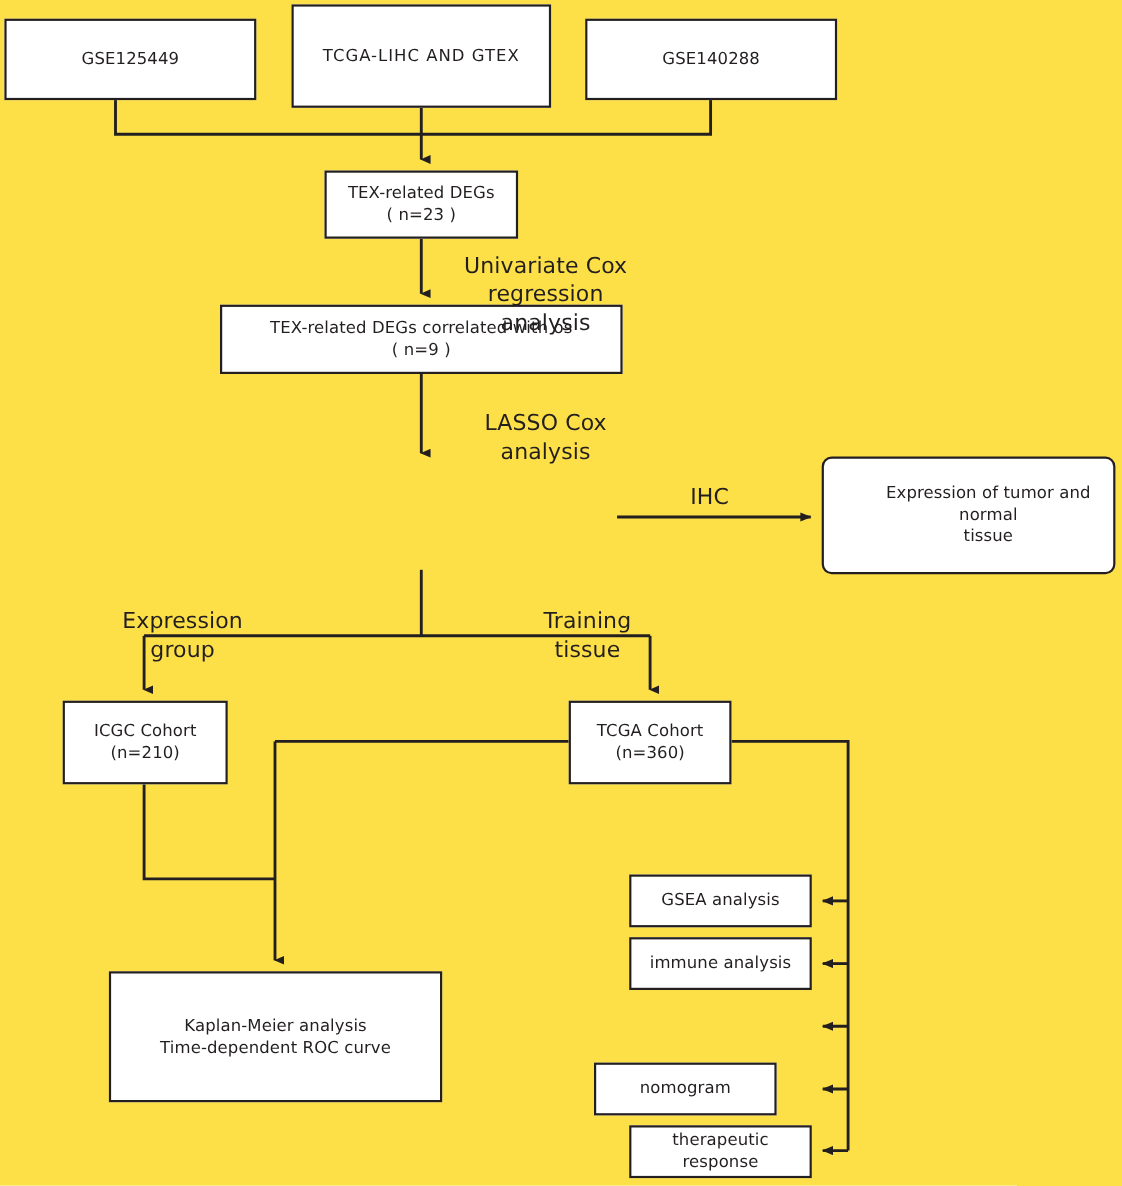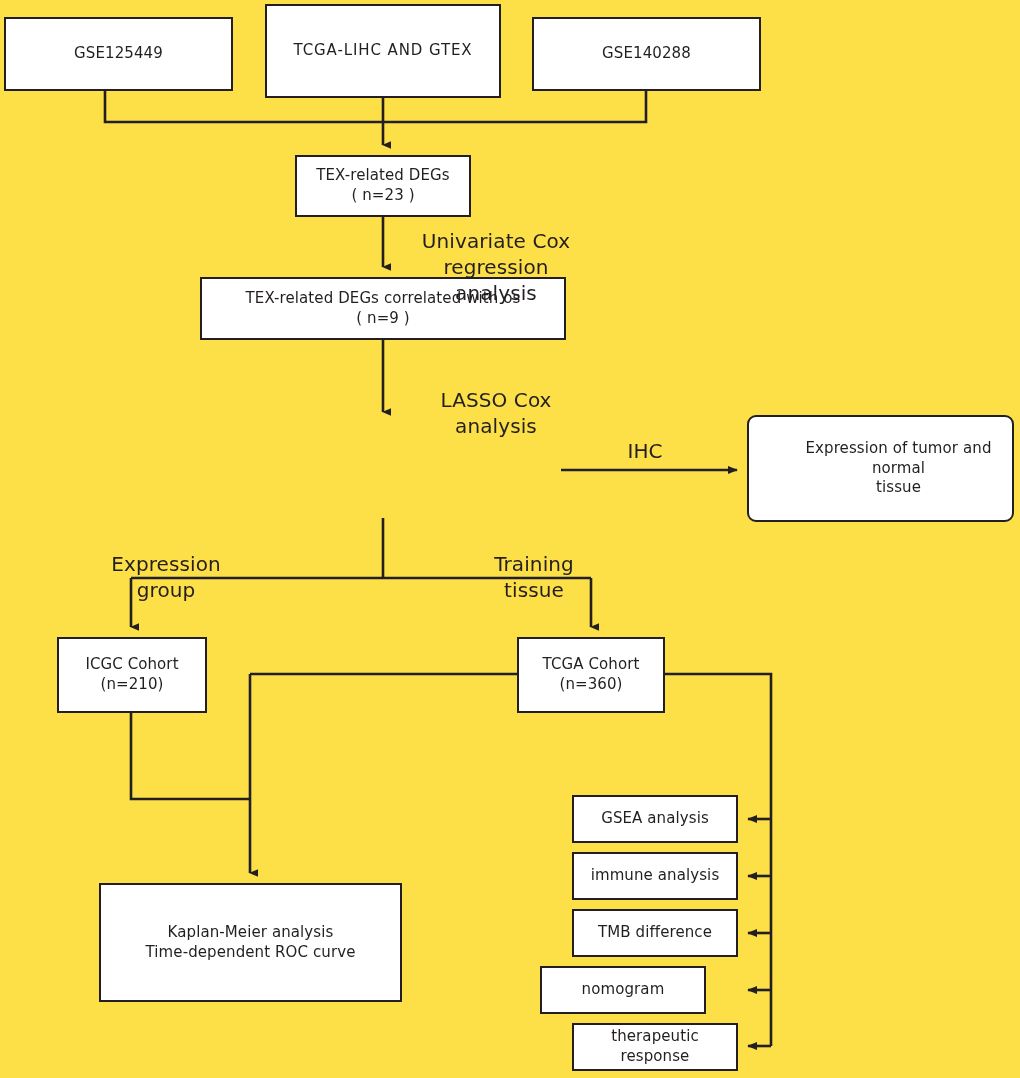--- a/index.html
+++ b/index.html
@@ -112,25 +112,24 @@
   <div class="node rounded" style="left: 747px; top: 415px; width: 267px; height: 107px; padding-left: 42px;">Expression of tumor and normal
 tissue</div>
   <div class="node" style="left: 57px; top: 637px; width: 150px; height: 76px;">ICGC Cohort
 (n=210)</div>
   <div class="node" style="left: 517px; top: 637px; width: 148px; height: 76px;">TCGA Cohort
 (n=360)</div>
   <div class="node" style="left: 99px; top: 883px; width: 303px; height: 119px;">Kaplan-Meier analysis
 Time-dependent ROC curve</div>
   <div class="node" style="left: 572px; top: 795px; width: 166px; height: 48px;">GSEA analysis</div>
   <div class="node" style="left: 572px; top: 852px; width: 166px; height: 48px;">immune analysis</div>
-  <div class="node" style="left: 572px; top: 909px; width: 166px; height: 48px;">TMB difference</div>
   <div class="node" style="left: 540px; top: 966px; width: 166px; height: 48px;">nomogram</div>
   <div class="node" style="left: 572px; top: 1023px; width: 166px; height: 48px;">therapeutic
 response</div>
 
   <div class="edge-label" style="left: 411px; top: 228px; width: 170px;">Univariate Cox
 regression analysis</div>
-  <div class="edge-label" style="left: 411px; top: 371px; width: 170px; margin-top: 16px;">LASSO Cox analysis</div>
+  <div class="edge-label" style="left: 411px; top: 371px; width: 170px;">LASSO Cox analysis</div>
   <div class="edge-label" style="left: 622px; top: 438px; width: 46px;">IHC</div>
   <div class="edge-label" style="left: 101px; top: 551px; width: 130px;">Expression group</div>
   <div class="edge-label" style="left: 473px; top: 551px; width: 122px;">Training tissue</div>
 
 </div>
 
 </body></html>

